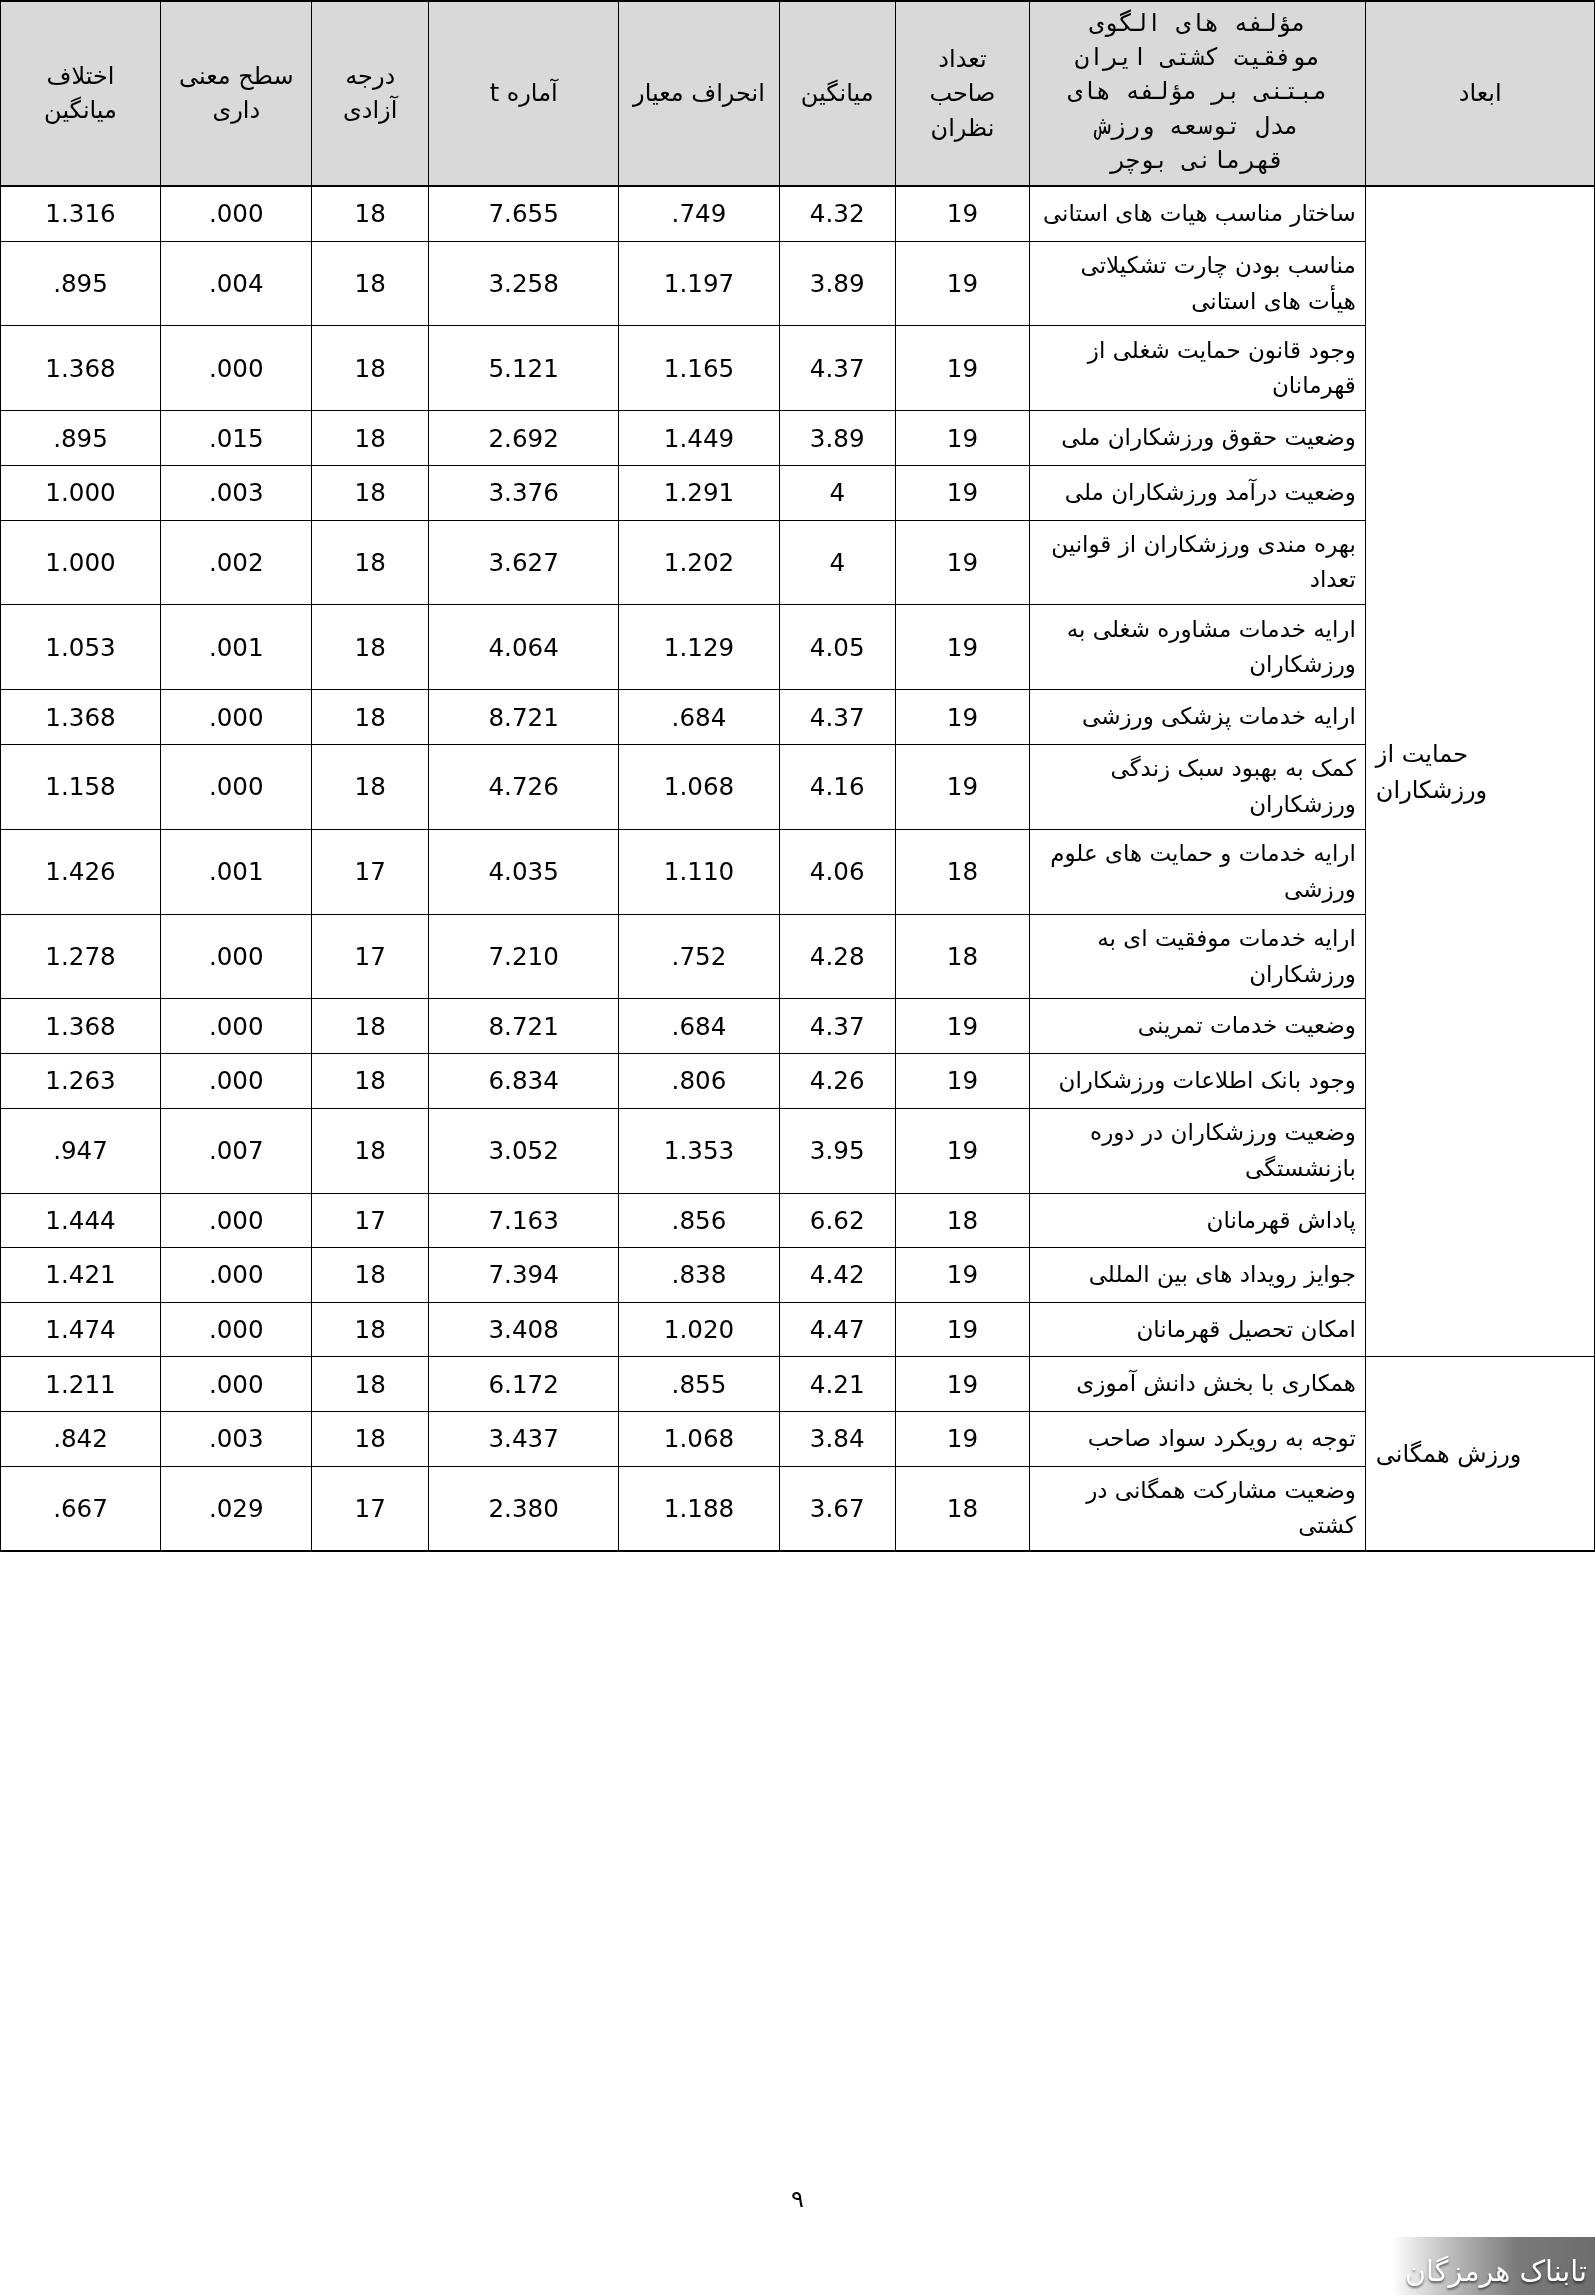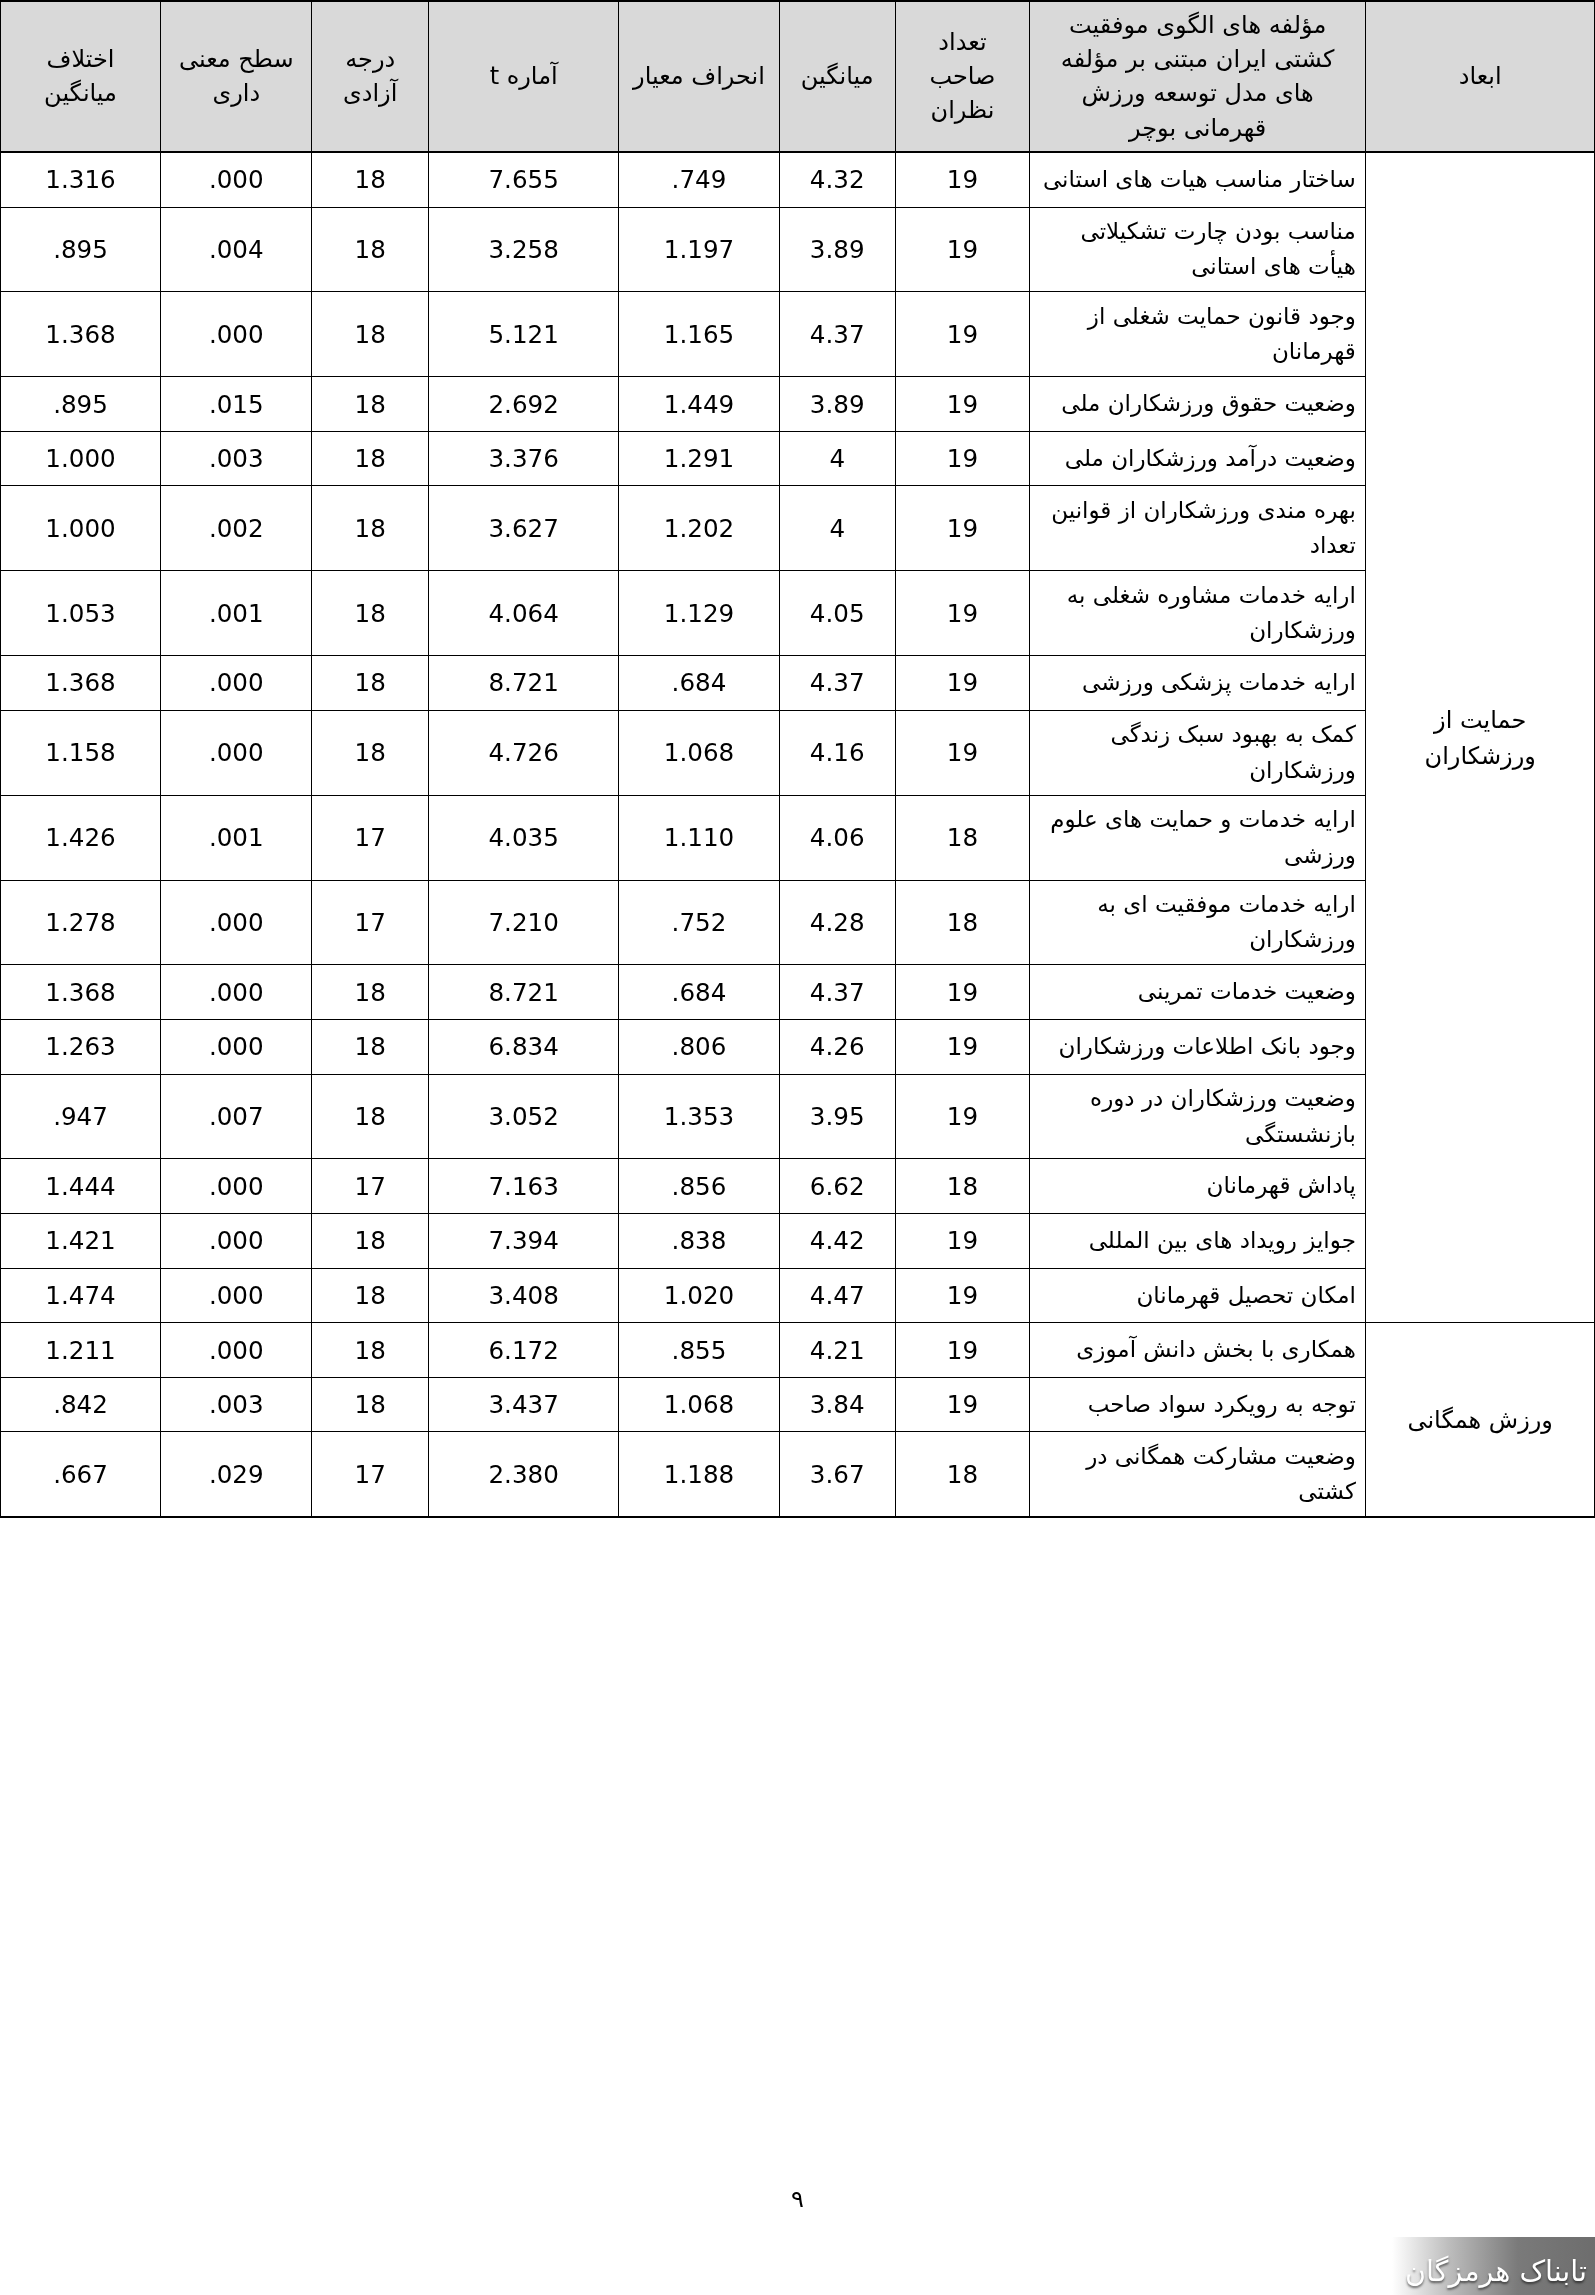--- a/index.html
+++ b/index.html
@@ -48,37 +48,38 @@
     line-height: 1.42;
     text-align: center;
     height: 107px;
     border-top: 2.4px solid #000;
     border-bottom: 2.4px solid #000;
   }
   th.col-title {
     font-size: 24px;
     line-height: 1.46;
     padding: 4.8px 12.7px;
+    font-family: Liberation Mono, monospace;
   }
 
   
   col.c-abaad     { width: 210px; }
   col.c-title     { width: 309px; }
   col.c-count     { width: 123px; }
   col.c-mean      { width: 107px; }
   col.c-sd        { width: 147px; }
   col.c-t         { width: 175px; }
   col.c-df        { width: 107px; }
   col.c-sig       { width: 139px; }
   col.c-diff      { width: 147px; }
 
   td.dim {
     font-size: 24px;
     line-height: 1.5;
-    text-align: center;
+    text-align: left;
     vertical-align: middle;
   }
   td.component {
     font-size: 23px;
     line-height: 1.55;
     text-align: right;
     direction: rtl;
     padding: 9.5px 14.3px;
   }
   td.num {

